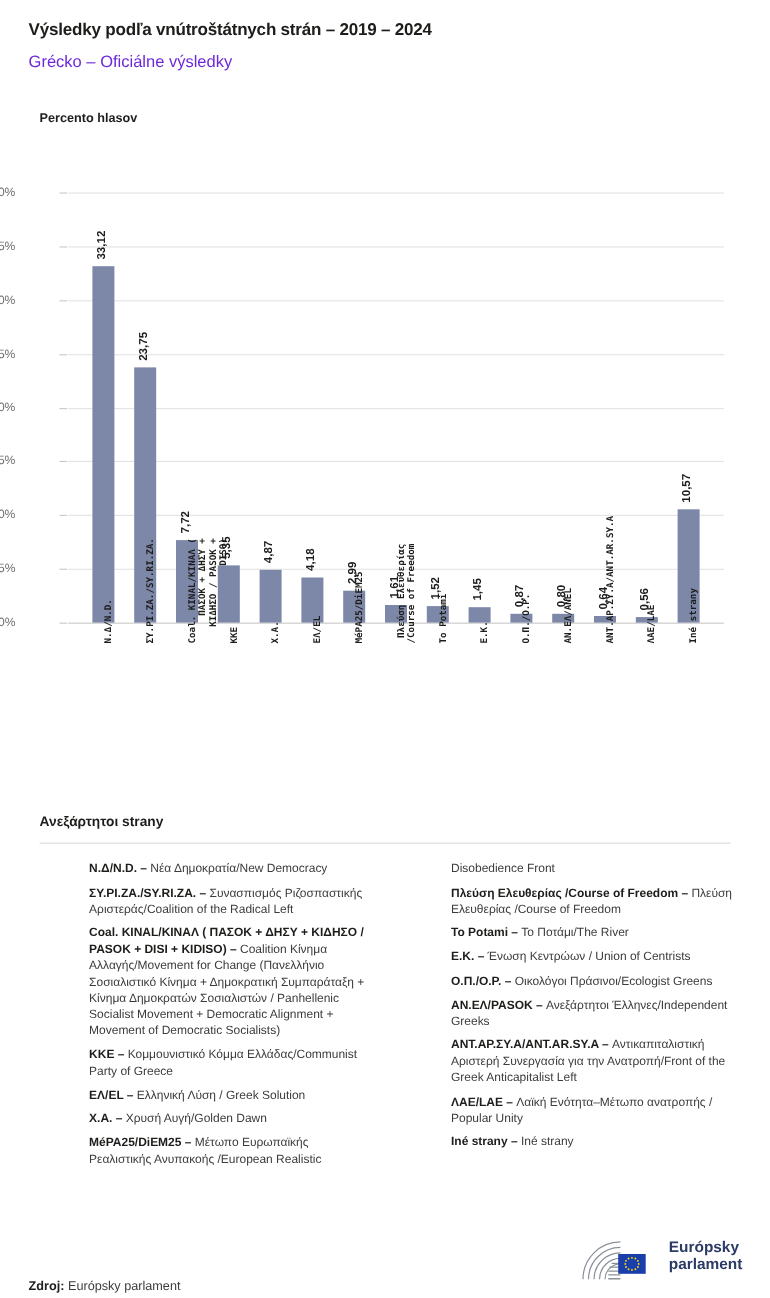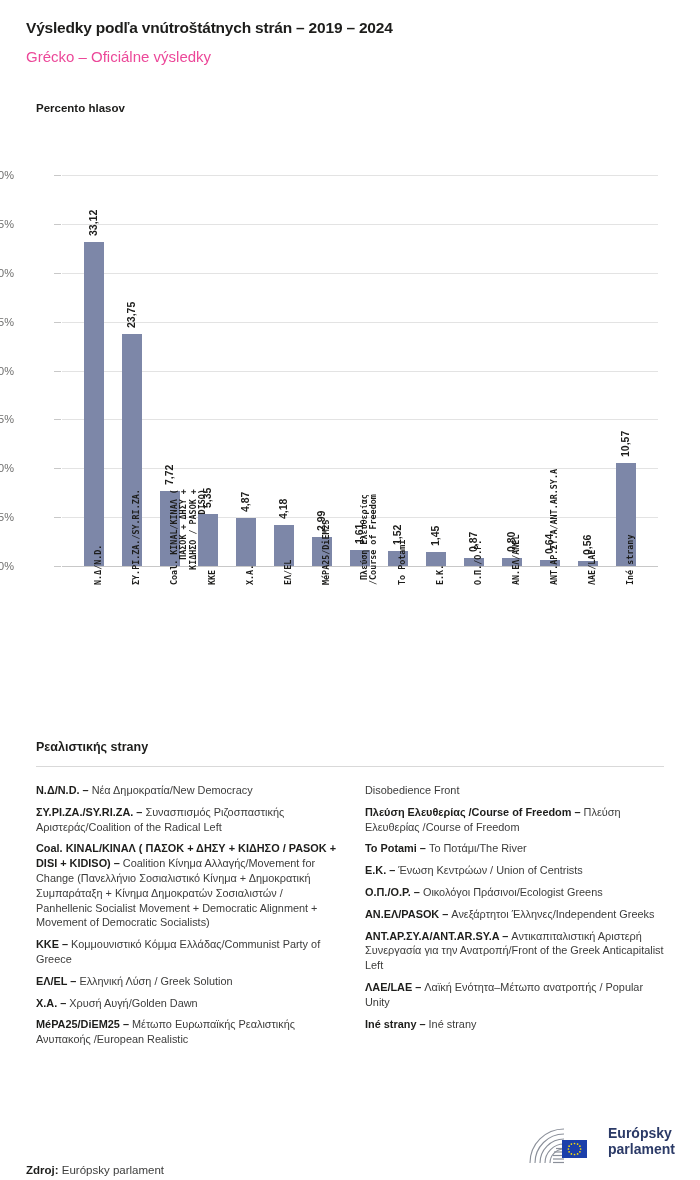--- a/index.html
+++ b/index.html
@@ -13,21 +13,21 @@
   .page { position: relative; width: 700px; height: 1180px; }
 
   
   .title {
     position: absolute; left: 26px; top: 19px;
     font-size: 15.5px; font-weight: bold; letter-spacing: -0.2px;
     color: #1d1d1b; white-space: nowrap;
   }
   .subtitle {
     position: absolute; left: 26px; top: 48px;
-    font-size: 15px; font-weight: normal; color: #ec4899;
+    font-size: 15px; font-weight: normal; color: #6d28d9;
     white-space: nowrap;
   }
   .axis-title {
     position: absolute; left: 36px; top: 102px;
     font-size: 11.5px; font-weight: bold; color: #1d1d1b;
   }
 
   
   .chart {
     position: absolute; left: 0; top: 160px;
@@ -89,20 +89,21 @@
   }
   .legend-cols {
     position: absolute; left: 36px; top: 48px;
     width: 632px;
     display: flex; gap: 26px;
   }
   .legend-col { width: 303px; }
   .legend-item {
     font-size: 10.9px; line-height: 14.8px; color: #3c3c3b;
     margin-bottom: 7px;
+    margin-left: 45px;
   }
   .legend-item b { color: #1d1d1b; font-weight: bold; }
 
   
   .source {
     position: absolute; left: 26px; top: 1164px;
     font-size: 11.5px; color: #3c3c3b; white-space: nowrap;
   }
   .source b { font-weight: bold; color: #1d1d1b; }
   .logo {
@@ -244,21 +245,21 @@
         <div class="bar" style="left: 554px; height: 103.322px; background: rgb(125, 135, 168);">
           <div class="bar-value">10,57</div>
         </div>
         <div class="xlabel" style="left: 554px;">
           <div class="xlabel-inner">Iné strany</div>
         </div>
       </div>
   </div>
 
   <div class="legend">
-    <div class="legend-head">Ρεαλιστικής strany</div>
+    <div class="legend-head">Ανεξάρτητοι strany</div>
     <div class="legend-rule"></div>
     <div class="legend-cols">
       <div class="legend-col" id="legend-left">
           <div class="legend-item"><b>N.Δ/N.D. –</b><span> Νέα Δημοκρατία/New Democracy</span></div>
           <div class="legend-item"><b>ΣΥ.PI.ZA./SY.RI.ZA. –</b><span> Συνασπισμός Ριζοσπαστικής Αριστεράς/Coalition of the Radical Left</span></div>
           <div class="legend-item"><b>Coal. KINAL/KINAΛ ( ΠΑΣΟΚ + ΔΗΣΥ + ΚΙΔΗΣΟ / PASOK + DISI + KIDISO) –</b><span> Coalition Κίνημα Αλλαγής/Movement for Change (Πανελλήνιο Σοσιαλιστικό Κίνημα + Δημοκρατική Συμπαράταξη + Κίνημα Δημοκρατών Σοσιαλιστών / Panhellenic Socialist Movement + Democratic Alignment + Movement of Democratic Socialists)</span></div>
           <div class="legend-item"><b>KKE –</b><span> Κομμουνιστικό Κόμμα Ελλάδας/Communist Party of Greece</span></div>
           <div class="legend-item"><b>EΛ/EL –</b><span> Ελληνική Λύση / Greek Solution</span></div>
           <div class="legend-item"><b>X.A. –</b><span> Χρυσή Αυγή/Golden Dawn</span></div>
           <div class="legend-item"><b>MéPA25/DiEM25 –</b><span> Μέτωπο Ευρωπαϊκής Ρεαλιστικής Ανυπακοής /European Realistic</span></div>

